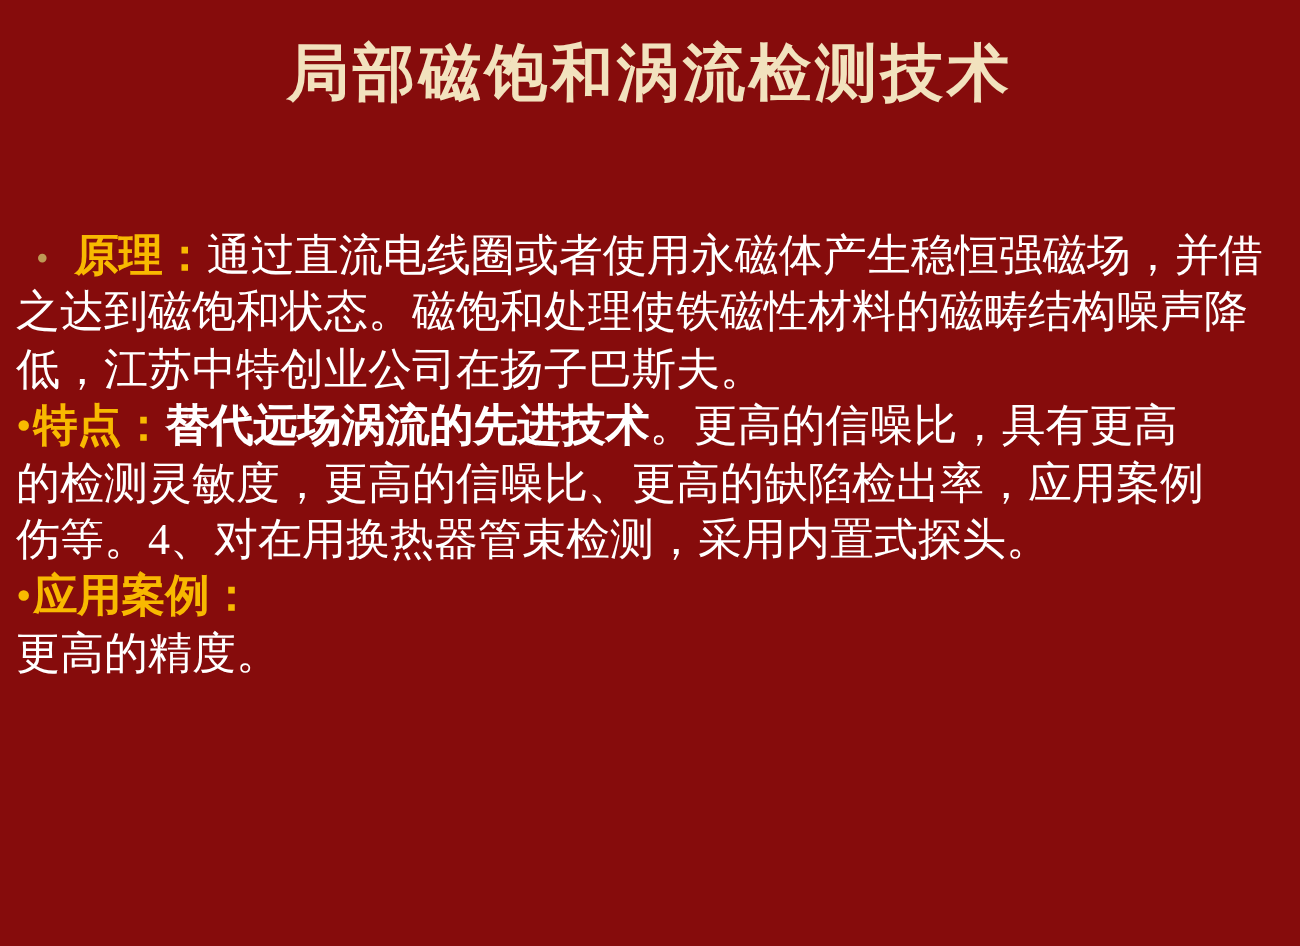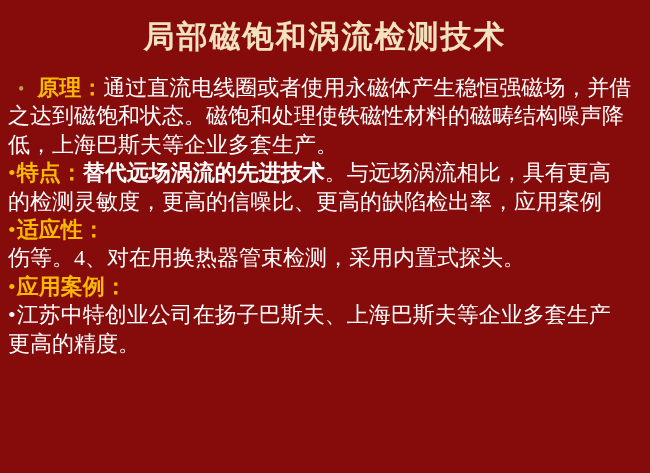--- a/index.html
+++ b/index.html
@@ -32,38 +32,37 @@
     right: 2px;
     font-size: 22px;
   }
   .text-line {
     height: 28.4px;
     line-height: 28.4px;
     white-space: nowrap;
   }
   .text-line.indent {
     padding-left: 10px;
+    margin-top: 40px;
   }
   .seg-heading      { font-weight: bold; }
   .seg-body         { }
   .seg-body-bold    { font-weight: bold; }
   .seg-bullet-tan   { margin-right: 13px; font-size: 18px; }
   .seg-bullet-yellow{ margin-right: 1px; }
   .seg-bullet-white { margin-right: 1px; }
 </style>
 </head>
 <body>
 
 <div class="slide" style="background: rgb(134, 12, 12);">
   <div class="slide-title" style="color: rgb(242, 226, 190);">局部磁饱和涡流检测技术</div>
   <div class="slide-body" id="body-lines">
       <div class="text-line indent"><span class="seg-bullet-tan" style="color: rgb(190, 154, 85);">•</span><span class="seg-heading" style="color: rgb(248, 185, 0);">原理：</span><span class="seg-body" style="color: rgb(255, 255, 255);">通过直流电线圈或者使用永磁体产生稳恒强磁场，并借</span></div>
       <div class="text-line"><span class="seg-body" style="color: rgb(255, 255, 255);">之达到磁饱和状态。磁饱和处理使铁磁性材料的磁畴结构噪声降</span></div>
-      <div class="text-line"><span class="seg-body" style="color: rgb(255, 255, 255);">低，上海巴斯夫等企业多套生产。</span></div>
-      <div class="text-line"><span class="seg-bullet-yellow" style="color: rgb(248, 185, 0);">•</span><span class="seg-heading" style="color: rgb(248, 185, 0);">特点：</span><span class="seg-body-bold" style="color: rgb(255, 255, 255);">替代远场涡流的先进技术</span><span class="seg-body" style="color: rgb(255, 255, 255);">。与远场涡流相比，具有更高</span></div>
+      <div class="text-line"><span class="seg-body" style="color: rgb(255, 255, 255);">低，江苏中特创业公司在扬子巴斯夫。</span></div>
+      <div class="text-line"><span class="seg-bullet-yellow" style="color: rgb(248, 185, 0);">•</span><span class="seg-heading" style="color: rgb(248, 185, 0);">特点：</span><span class="seg-body-bold" style="color: rgb(255, 255, 255);">替代远场涡流的先进技术</span><span class="seg-body" style="color: rgb(255, 255, 255);">。更高的信噪比，具有更高</span></div>
       <div class="text-line"><span class="seg-body" style="color: rgb(255, 255, 255);">的检测灵敏度，更高的信噪比、更高的缺陷检出率，应用案例</span></div>
-      <div class="text-line"><span class="seg-bullet-yellow" style="color: rgb(248, 185, 0);">•</span><span class="seg-heading" style="color: rgb(248, 185, 0);">适应性：</span></div>
       <div class="text-line"><span class="seg-body" style="color: rgb(255, 255, 255);">伤等。4、对在用换热器管束检测，采用内置式探头。</span></div>
       <div class="text-line"><span class="seg-bullet-yellow" style="color: rgb(248, 185, 0);">•</span><span class="seg-heading" style="color: rgb(248, 185, 0);">应用案例：</span></div>
-      <div class="text-line"><span class="seg-bullet-white" style="color: rgb(255, 255, 255);">•</span><span class="seg-body" style="color: rgb(255, 255, 255);">江苏中特创业公司在扬子巴斯夫、上海巴斯夫等企业多套生产</span></div>
       <div class="text-line"><span class="seg-body" style="color: rgb(255, 255, 255);">更高的精度。</span></div>
     </div>
 </div>
 
 </body></html>

